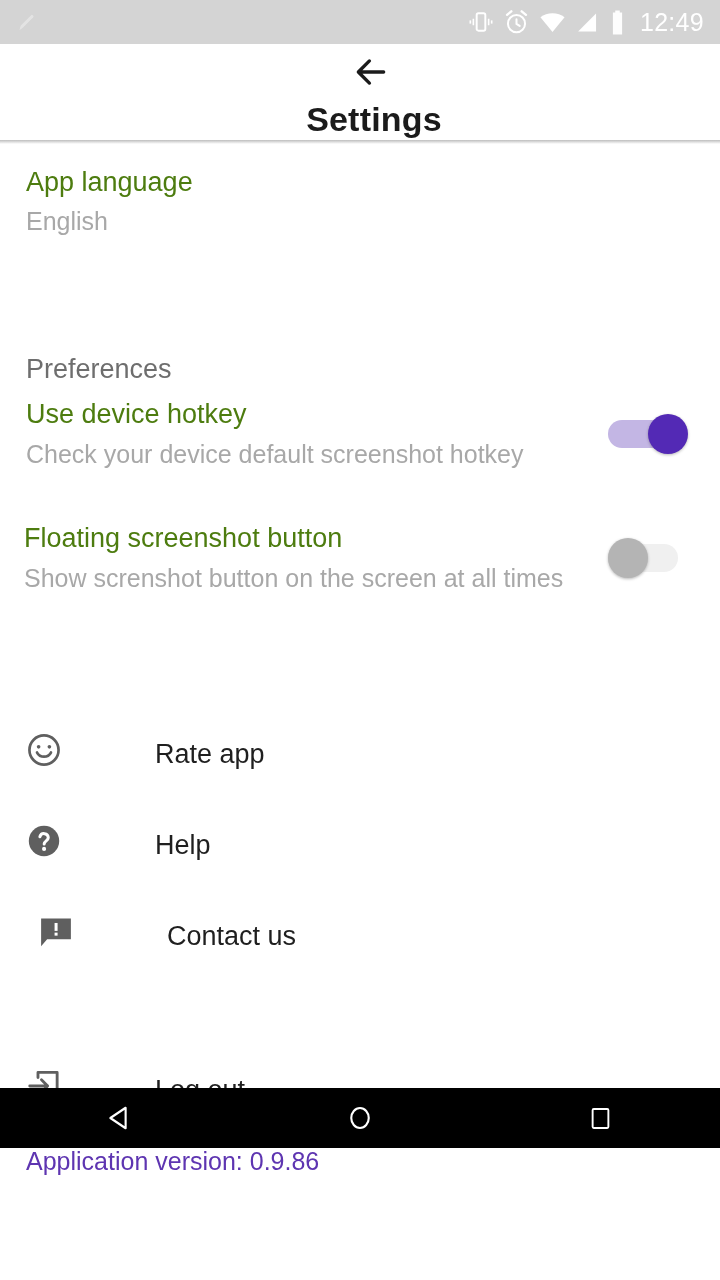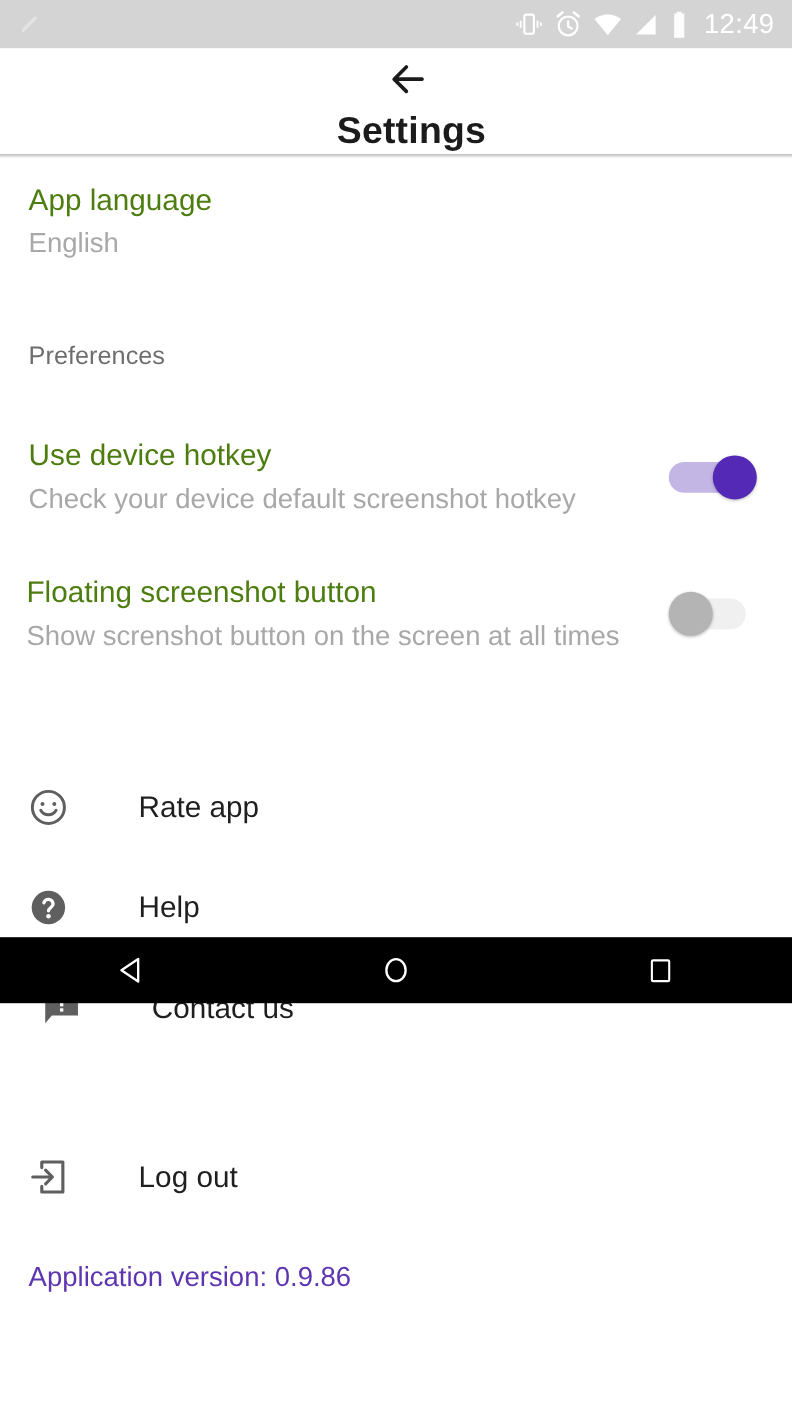--- a/index.html
+++ b/index.html
@@ -2,21 +2,21 @@
 <html><head>
 <meta charset="utf-8">
 <style>
   * { margin:0; padding:0; box-sizing:border-box; }
   html, body {
     width:720px; height:1280px;
     background:#ffffff;
     font-family:"Liberation Sans", sans-serif;
     overflow:hidden;
   }
-  .screen { position:relative; width:720px; height:912px; background:#fff;border-radius:25px; }
+  .screen { position:relative; width:720px; height:1148px; background:#fff;border-radius:25px; }
 
   
   .status-bar{
     position:absolute; top:0; left:0; width:720px; height:44px;
     background:#d4d4d4; display:flex; align-items:center;
     padding:0 16px 0 14px;
   }
   .status-left{ display:flex; align-items:center; flex:1; }
   .status-right{ display:flex; align-items:center; gap:9px; }
   .status-time{
@@ -45,21 +45,21 @@
   }
 
   
   .content{ position:absolute; top:144px; left:0; width:720px; height:1076px; background:#fff; }
 
   .pref-row{ position:absolute; left:0; width:720px; padding:0 26px; }
   .row-title{ font-size:27px; color:#4d7c0f; line-height:1.2; }
   .row-sub{ font-size:25px; color:#a8a8a8; line-height:1.25; margin-top:8px; }
 
   .section-header{
-    position:absolute; left:26px; font-size:23px; color:#6e6e6e; font-weight:normal;
+    position:absolute; left:26px; font-size:27px; color:#6e6e6e; font-weight:normal;margin-top:44px;
   }
 
   
   .toggle-row{
     position:absolute; left:0; width:720px; height:96px;
     display:flex; align-items:center; padding:0 26px;
   }
   .toggle-texts{ flex:1; }
   .switch{ position:relative; width:86px; height:44px; display:flex; align-items:center; cursor:pointer; }
   .track{
@@ -72,21 +72,21 @@
     box-shadow:0 1px 3px rgba(0,0,0,.28);
   }
   .switch.on .track{ background:#c3b6e4; }
   .switch.on .thumb{ left:40px; background:#5329b5; }
   .switch.off .track{ background:#f0f0f0; }
   .switch.off .thumb{ left:0px; background:#b4b4b4; }
 
   
   .icon-row{
     position:absolute; left:0; width:720px; height:72px;
-    display:flex; align-items:center; padding-left:24px; cursor:pointer;
+    display:flex; align-items:flex-end; padding-left:24px; cursor:pointer;gap:29px;
   }
   .icon-wrap{ width:40px; height:40px; display:flex; align-items:center; justify-content:center; }
   .icon-label{ font-size:27px; color:#1f1f1f; margin-left:62px; }
 
   .version{
     position:absolute; left:26px; font-size:25px; color:#5E35B1;
   }
 
   
   .nav-bar{

